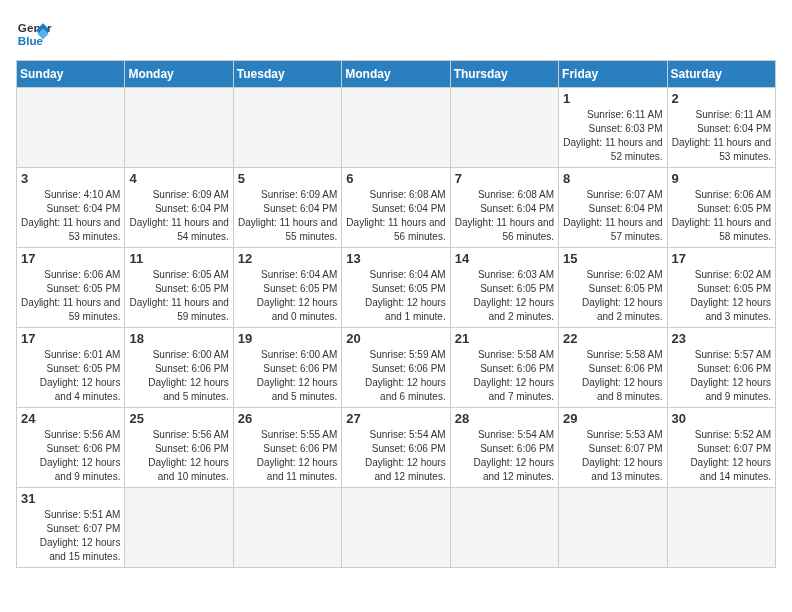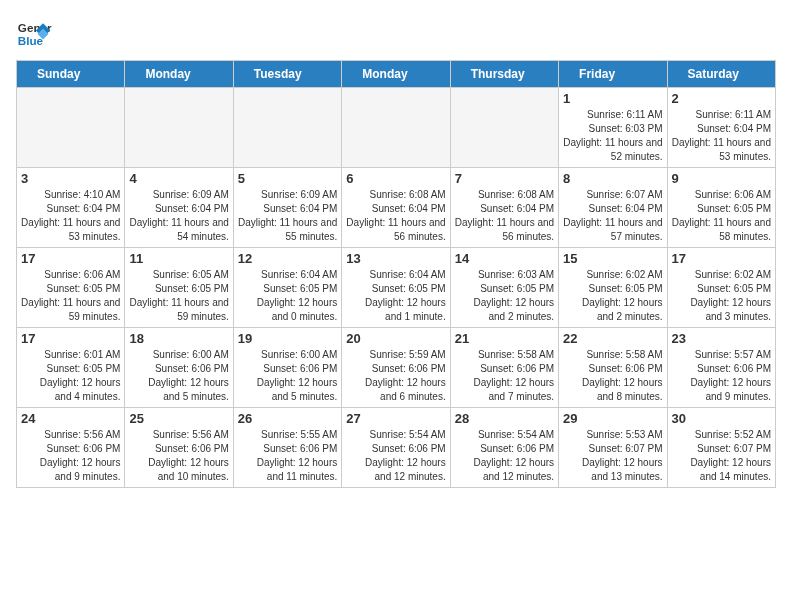--- a/index.html
+++ b/index.html
@@ -39,21 +39,21 @@
       color: #444;
     }
     table {
       width: 100%;
       border-collapse: collapse;
       font-size: 11px;
     }
     thead tr th {
       background: #2a7fc1;
       color: #fff;
-      padding: 6px 20px;
+      padding: 6px 3px;
       text-align: left;
       font-size: 12px;
       font-weight: bold;
       border: 1px solid #ccc;
     }
     tbody tr td {
       border: 1px solid #ccc;
       vertical-align: top;
       padding: 3px 4px;
       height: 80px;
@@ -299,14 +299,28 @@
 Sunset: 6:07 PM
 Daylight: 12 hours and 13 minutes.</div>
         </td>
         <td>
           <span class="day-num">30</span>
           <div class="day-info">Sunrise: 5:52 AM
 Sunset: 6:07 PM
 Daylight: 12 hours and 14 minutes.</div>
         </td>
       </tr>
+      <tr class="last-row">
+        <td>
+          <span class="day-num">31</span>
+          <div class="day-info">Sunrise: 5:51 AM
+Sunset: 6:07 PM
+Daylight: 12 hours and 15 minutes.</div>
+        </td>
+        <td class="empty"></td>
+        <td class="empty"></td>
+        <td class="empty"></td>
+        <td class="empty"></td>
+        <td class="empty"></td>
+        <td class="empty"></td>
+      </tr>
     </tbody>
 </table>
 
 </body></html>

